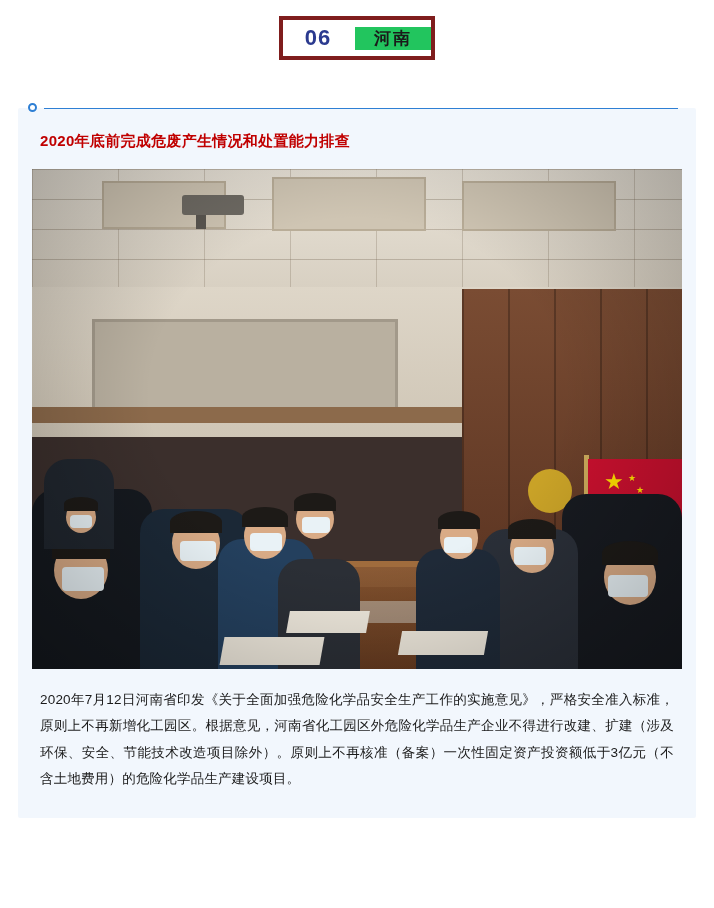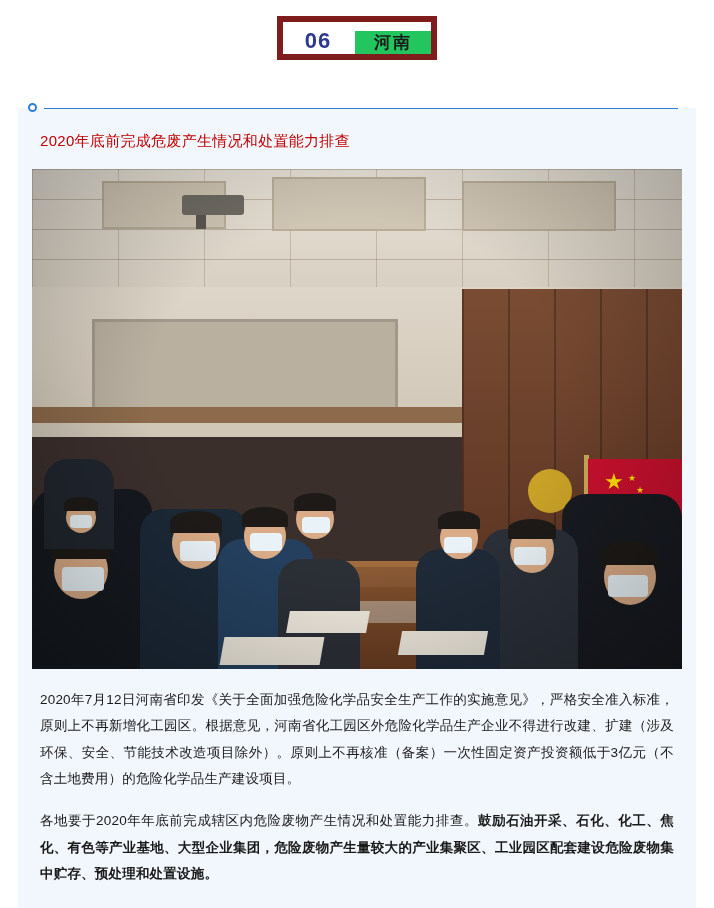--- a/index.html
+++ b/index.html
@@ -18,22 +18,22 @@
 
   
   .header {
     width: 100%;
     padding-top: 16px;
     display: flex;
     justify-content: center;
   }
   .badge {
     display: flex;
-    align-items: flex-end;
-    border: 6px solid #7f1d1d;
+    align-items: center;
+    border: 4px solid #7f1d1d;
     height: 44px;
     box-sizing: border-box;
   }
   .badge-num {
     width: 70px;
     display: flex;
     align-items: center;
     justify-content: center;
     color: #2b3a8f;
     font-size: 22px;
@@ -82,21 +82,21 @@
     height: 9px;
     border: 2px solid #2e7fd4;
     border-radius: 50%;
     background: #ffffff;
     box-sizing: border-box;
   }
 
   .article-title {
     color: #c00000;
     font-size: 15px;
-    font-weight: normal;
+    font-weight: bold;
     padding: 22px 22px 0 22px;
     letter-spacing: 0.3px;
     line-height: 1.4;
     margin-top: 12px;
   }
 
   .photo-wrap {
     margin: 18px 14px 0 14px;
   }
   .photo {
@@ -309,17 +309,14 @@
       <div class="ph-paper" style="left:256px;top:442px;width:80px;height:22px;"></div>
 
       <div class="ph-paper" style="right:196px;top:462px;width:86px;height:24px;"></div>
 
       <div class="ph-vignette"></div>
     </div>
   </div>
 
   <div class="body-text">2020年7月12日河南省印发《关于全面加强危险化学品安全生产工作的实施意见》，严格安全准入标准，原则上不再新增化工园区。根据意见，河南省化工园区外危险化学品生产企业不得进行改建、扩建（涉及环保、安全、节能技术改造项目除外）。原则上不再核准（备案）一次性固定资产投资额低于3亿元（不含土地费用）的危险化学品生产建设项目。</div>
 
-  <div class="body-text second">
-    <span>各地要于2020年年底前完成辖区内危险废物产生情况和处置能力排查。</span><b>鼓励石油开采、石化、化工、焦化、有色等产业基地、大型企业集团，危险废物产生量较大的产业集聚区、工业园区配套建设危险废物集中贮存、预处理和处置设施。</b>
-  </div>
 
 </div>
 
 </body></html>

